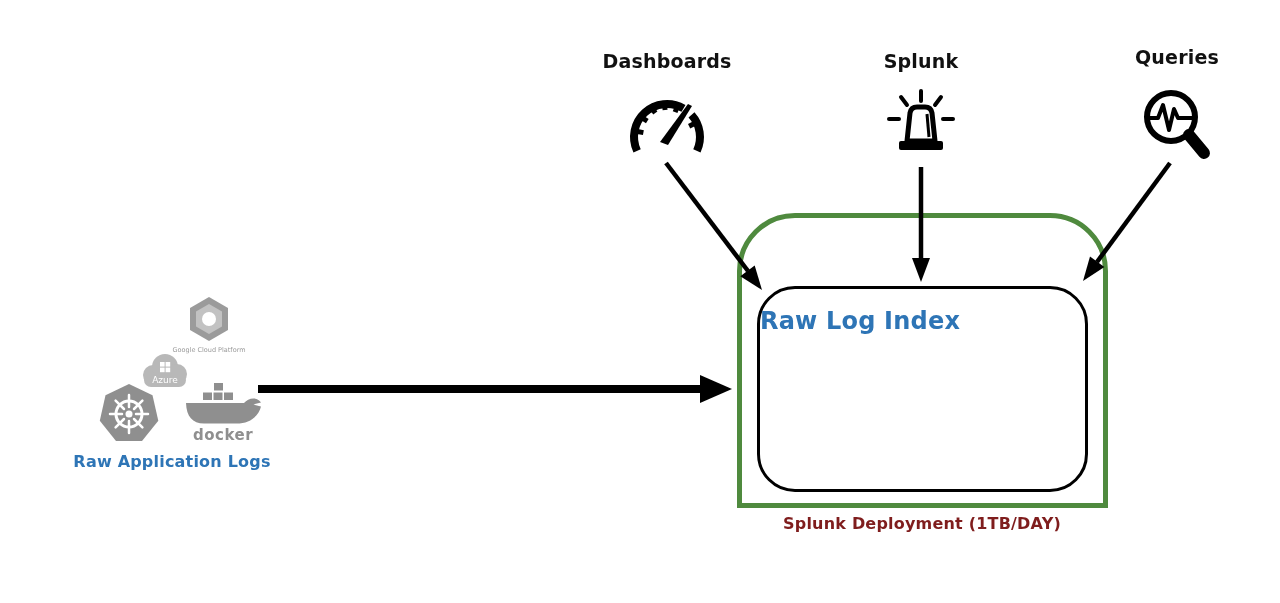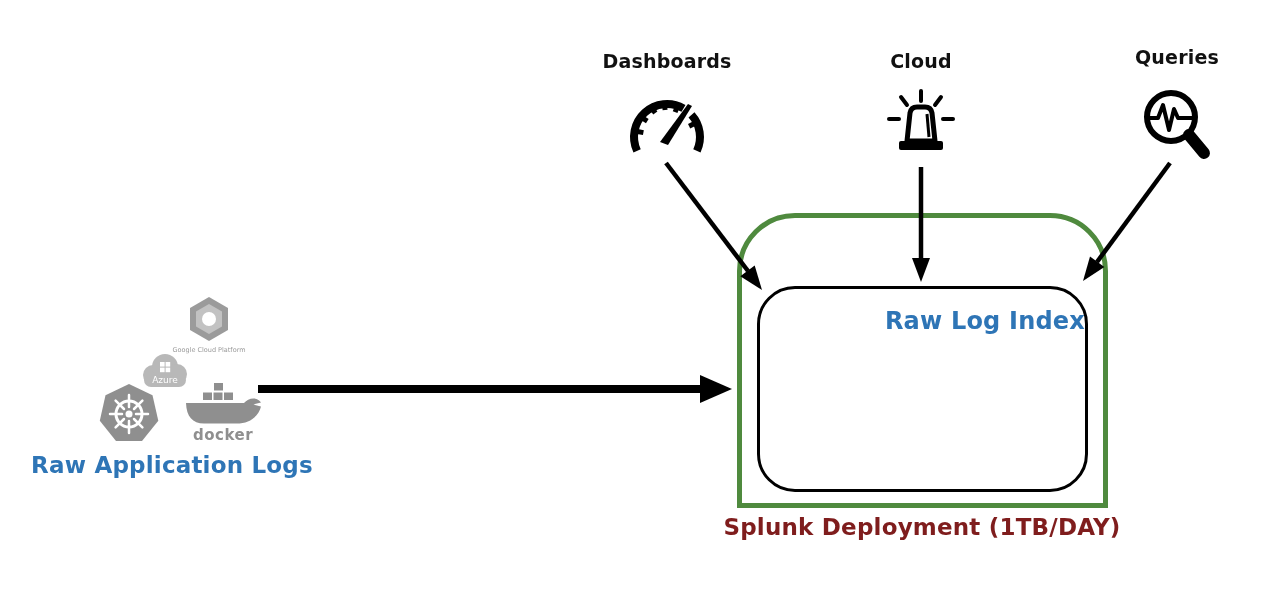--- a/index.html
+++ b/index.html
@@ -6,22 +6,22 @@
   .canvas{
     position:relative;width:1280px;height:603px;background:#ffffff;overflow:hidden;
     font-family:"DejaVu Sans","Liberation Sans",sans-serif;
     border-radius:31px;
   }
   .lbl{position:absolute;transform:translateX(-50%);white-space:nowrap;font-weight:bold;letter-spacing:.2px;}
   .consumer-lbl{font-size:19px;color:#111111;}
   .blue{color:#2E75B6;}
   .green-text{color:#7f1d1d;}
   .ingest-lbl{font-size:21px;}
-  .big-lbl{font-size:23px;}
-  .index-lbl{font-size:24px;text-align:right;}
+  .big-lbl{font-size:16px;}
+  .index-lbl{font-size:24px;text-align:left;}
   .greenbox{
     position:absolute;left:737px;top:213px;width:371px;height:295px;
     border:5px solid #4F8A3E;border-radius:58px 58px 0 0;box-sizing:border-box;z-index:1;
   }
   .innerbox{
     position:absolute;left:757px;top:286px;width:331px;height:206px;
     border:3px solid #000000;border-radius:38px;box-sizing:border-box;
     padding-top:18px;z-index:2;background:transparent;
   }
   .innerbox .lbl{position:static;transform:none;display:block;}
@@ -47,21 +47,21 @@
       <line x1="1170" y1="163" x2="1097" y2="262" stroke="#000" stroke-width="4.5"></line>
       <polygon points="1083,281 1104.4,267 1090,256.4" fill="#000"></polygon>
     </g>
     <g>
       <line x1="258" y1="389" x2="704" y2="389" stroke="#000" stroke-width="8"></line>
       <polygon points="732,389 700,375 700,403" fill="#000"></polygon>
     </g>
   </svg>
 
   <div class="lbl consumer-lbl" style="left:667px;top:50px">Dashboards</div>
-  <div class="lbl consumer-lbl" style="left:921px;top:50px">Cloud</div>
+  <div class="lbl consumer-lbl" style="left:921px;top:50px">Splunk</div>
   <div class="lbl consumer-lbl" style="left:1177px;top:46px">Queries</div>
 
   <div class="icon" style="left:626px;top:90px">
     <svg width="82" height="74" viewBox="0 0 82 74">
       <path d="M 11.1 60.9 A 33 33 0 0 1 57.5 18.4" fill="none" stroke="#000" stroke-width="8"></path>
       <path d="M 65.5 24.9 A 33 33 0 0 1 70.9 60.9" fill="none" stroke="#000" stroke-width="8"></path>
       <g stroke="#000" stroke-width="5">
         <line x1="11.5" y1="41.5" x2="17.4" y2="42.6"></line>
         <line x1="16.2" y1="27.9" x2="21.3" y2="31.1"></line>
         <line x1="25.9" y1="18.0" x2="29.3" y2="23.0"></line>

